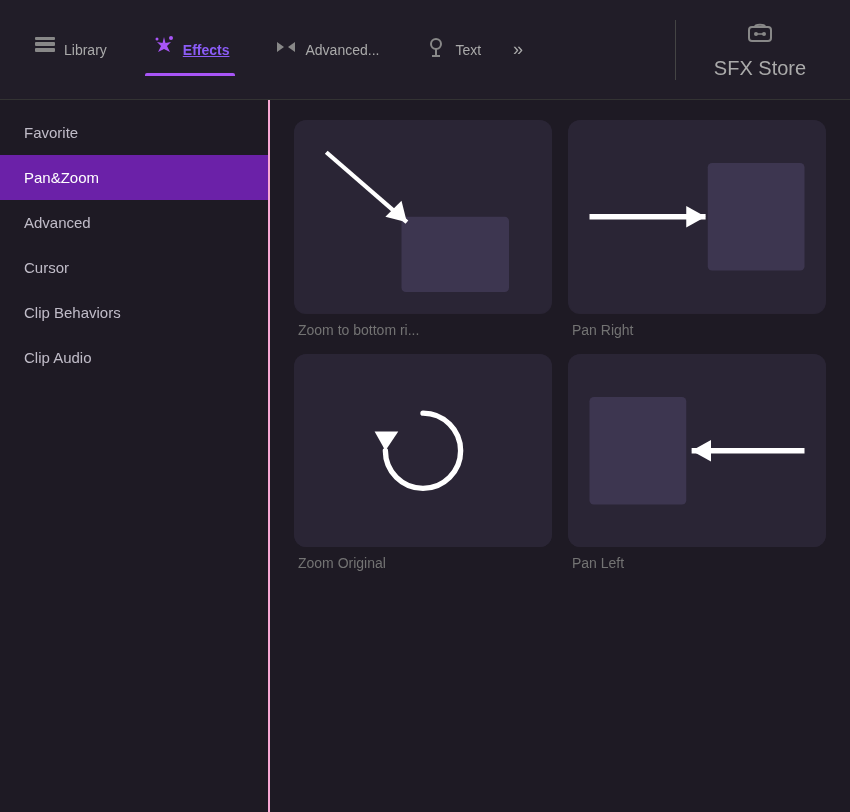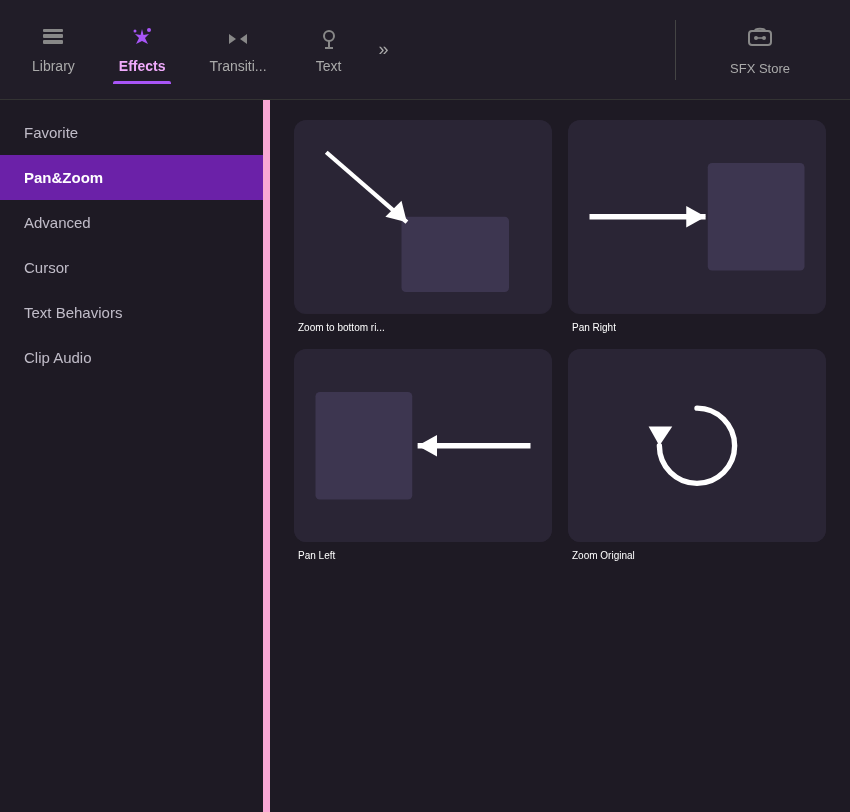--- a/index.html
+++ b/index.html
@@ -22,23 +22,24 @@
       padding: 0 10px;
     }
     .nav-left {
       display: flex;
       align-items: center;
       gap: 0;
       flex: 1;
     }
     .nav-item {
       display: flex;
-      flex-direction: column;
+      flex-direction: row;
       align-items: center;
       justify-content: center;
+      gap: 6px;
       padding: 10px 22px;
       cursor: pointer;
       position: relative;
       color: #aaa;
       font-size: 14px;
       min-width: 80px;
     }
     .nav-item.active {
       color: #a855f7;
     }
@@ -73,50 +74,50 @@
       min-width: 160px;
       justify-content: center;
     }
     .nav-item-right {
       display: flex;
       flex-direction: column;
       align-items: center;
       gap: 6px;
       cursor: pointer;
       color: #aaa;
-      font-size: 13px;
+      font-size: 20px;
       padding: 10px 24px;
       text-align: right;
     }
 
     
     .main {
       display: flex;
       height: calc(812px - 100px);
     }
 
     
     .sidebar {
       width: 270px;
       background: #1e1a24;
-      border-right: 7px solid #f9a8d4;
+      border-right: 2px solid #f9a8d4;
       padding: 10px 0;
       flex-shrink: 0;
     }
     .sidebar-item {
       padding: 14px 24px;
       font-size: 15px;
       color: #c0bcc8;
       cursor: pointer;
       border-radius: 0;
     }
     .sidebar-item.active {
       background: #6b21a8;
       color: #fff;
-      font-weight: 700;
+      font-weight: 400;
     }
 
     
     .content {
       flex: 1;
       background: #1e1a24;
       padding: 20px 24px;
       overflow-y: auto;
     }
 
@@ -139,22 +140,22 @@
       background: #2a2535;
       border-radius: 12px;
       display: flex;
       align-items: center;
       justify-content: center;
       position: relative;
       overflow: hidden;
     }
 
     .effect-label {
-      font-size: 10px;
-      color: #ffffff;
+      font-size: 14px;
+      color: #737373;
       padding-left: 4px;
     }
 
     
     .effect-thumb svg {
       width: 100%;
       height: 100%;
     }
   </style>
 </head>
@@ -175,31 +176,31 @@
     </div>
 
     <div class="nav-item active">
       <span class="nav-icon">
         <svg width="26" height="26" viewBox="0 0 26 26" fill="none">
           <path d="M13 3 L14.5 9 L20 8 L16 12 L19 18 L13 15 L7 18 L10 12 L6 8 L11.5 9 Z" fill="#a855f7"></path>
           <circle cx="20" cy="4" r="2" fill="#a855f7"></circle>
           <circle cx="6" cy="5" r="1.5" fill="#a855f7"></circle>
         </svg>
       </span>
-      <span style="color:#f0abfc;font-weight:600;">Effects</span>
+      <span style="color:#8b5cf6;font-weight:600;text-decoration:underline;">Effects</span>
     </div>
 
     <div class="nav-item">
       <span class="nav-icon">
         <svg width="26" height="26" viewBox="0 0 26 26" fill="none">
           <polygon points="4,8 4,18 11,13" fill="#888"></polygon>
           <polygon points="22,8 22,18 15,13" fill="#888"></polygon>
         </svg>
       </span>
-      <span>Transiti...</span>
+      <span>Advanced...</span>
     </div>
 
     <div class="nav-item">
       <span class="nav-icon">
         <svg width="26" height="26" viewBox="0 0 26 26" fill="none">
           <circle cx="13" cy="10" r="5" stroke="#888" stroke-width="2" fill="none"></circle>
           <line x1="13" y1="15" x2="13" y2="22" stroke="#888" stroke-width="2"></line>
           <line x1="9" y1="22" x2="17" y2="22" stroke="#888" stroke-width="2"></line>
         </svg>
       </span>
@@ -236,21 +237,21 @@
     <div class="sidebar-item active">
       <span>Pan&amp;Zoom</span>
     </div>
     <div class="sidebar-item">
       <span>Advanced</span>
     </div>
     <div class="sidebar-item">
       <span>Cursor</span>
     </div>
     <div class="sidebar-item">
-      <span>Text Behaviors</span>
+      <span>Clip Behaviors</span>
     </div>
     <div class="sidebar-item">
       <span>Clip Audio</span>
     </div>
   </div>
 
   <div class="content">
     <div class="grid">
 
       <div class="effect-card">
@@ -278,37 +279,37 @@
             <polygon points="128,90 110,80 110,100" fill="white"></polygon>
           </svg>
         </div>
         <span class="effect-label">Pan Right</span>
       </div>
 
       <div class="effect-card">
         <div class="effect-thumb">
           <svg viewBox="0 0 240 180" xmlns="http://www.w3.org/2000/svg">
             <rect width="240" height="180" fill="#2a2535" rx="12"></rect>
+
+            <path d="M120 55 A35 35 0 1 1 85 90" stroke="white" stroke-width="5" fill="none" stroke-linecap="round"></path>
+
+            <polygon points="85,90 75,72 97,72" fill="white"></polygon>
+          </svg>
+        </div>
+        <span class="effect-label">Zoom Original</span>
+      </div>
+
+      <div class="effect-card">
+        <div class="effect-thumb">
+          <svg viewBox="0 0 240 180" xmlns="http://www.w3.org/2000/svg">
+            <rect width="240" height="180" fill="#2a2535" rx="12"></rect>
             <rect x="20" y="40" width="90" height="100" rx="4" fill="#3d3650"></rect>
 
             <line x1="220" y1="90" x2="115" y2="90" stroke="white" stroke-width="5"></line>
             <polygon points="115,90 133,80 133,100" fill="white"></polygon>
           </svg>
         </div>
         <span class="effect-label">Pan Left</span>
       </div>
 
-      <div class="effect-card">
-        <div class="effect-thumb">
-          <svg viewBox="0 0 240 180" xmlns="http://www.w3.org/2000/svg">
-            <rect width="240" height="180" fill="#2a2535" rx="12"></rect>
-
-            <path d="M120 55 A35 35 0 1 1 85 90" stroke="white" stroke-width="5" fill="none" stroke-linecap="round"></path>
-
-            <polygon points="85,90 75,72 97,72" fill="white"></polygon>
-          </svg>
-        </div>
-        <span class="effect-label">Zoom Original</span>
-      </div>
-
     </div>
   </div>
 </div>
 
 </body></html>

